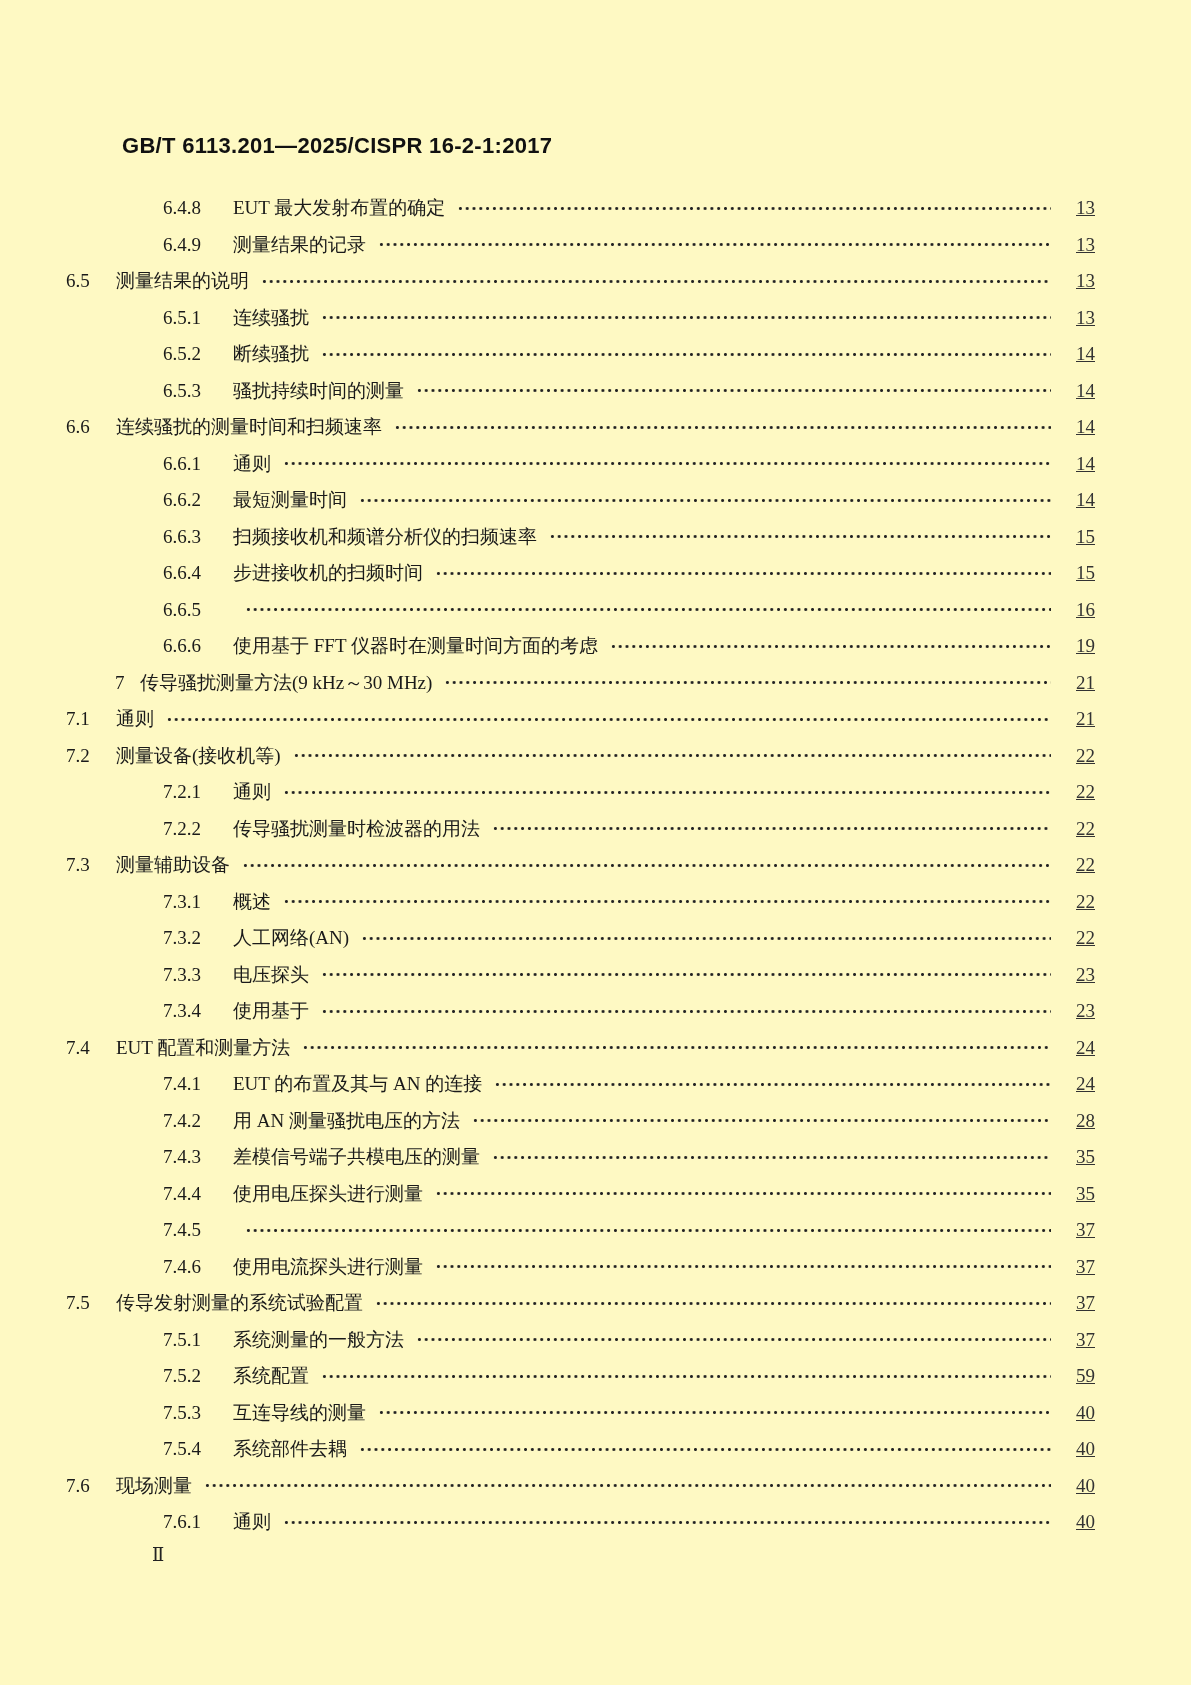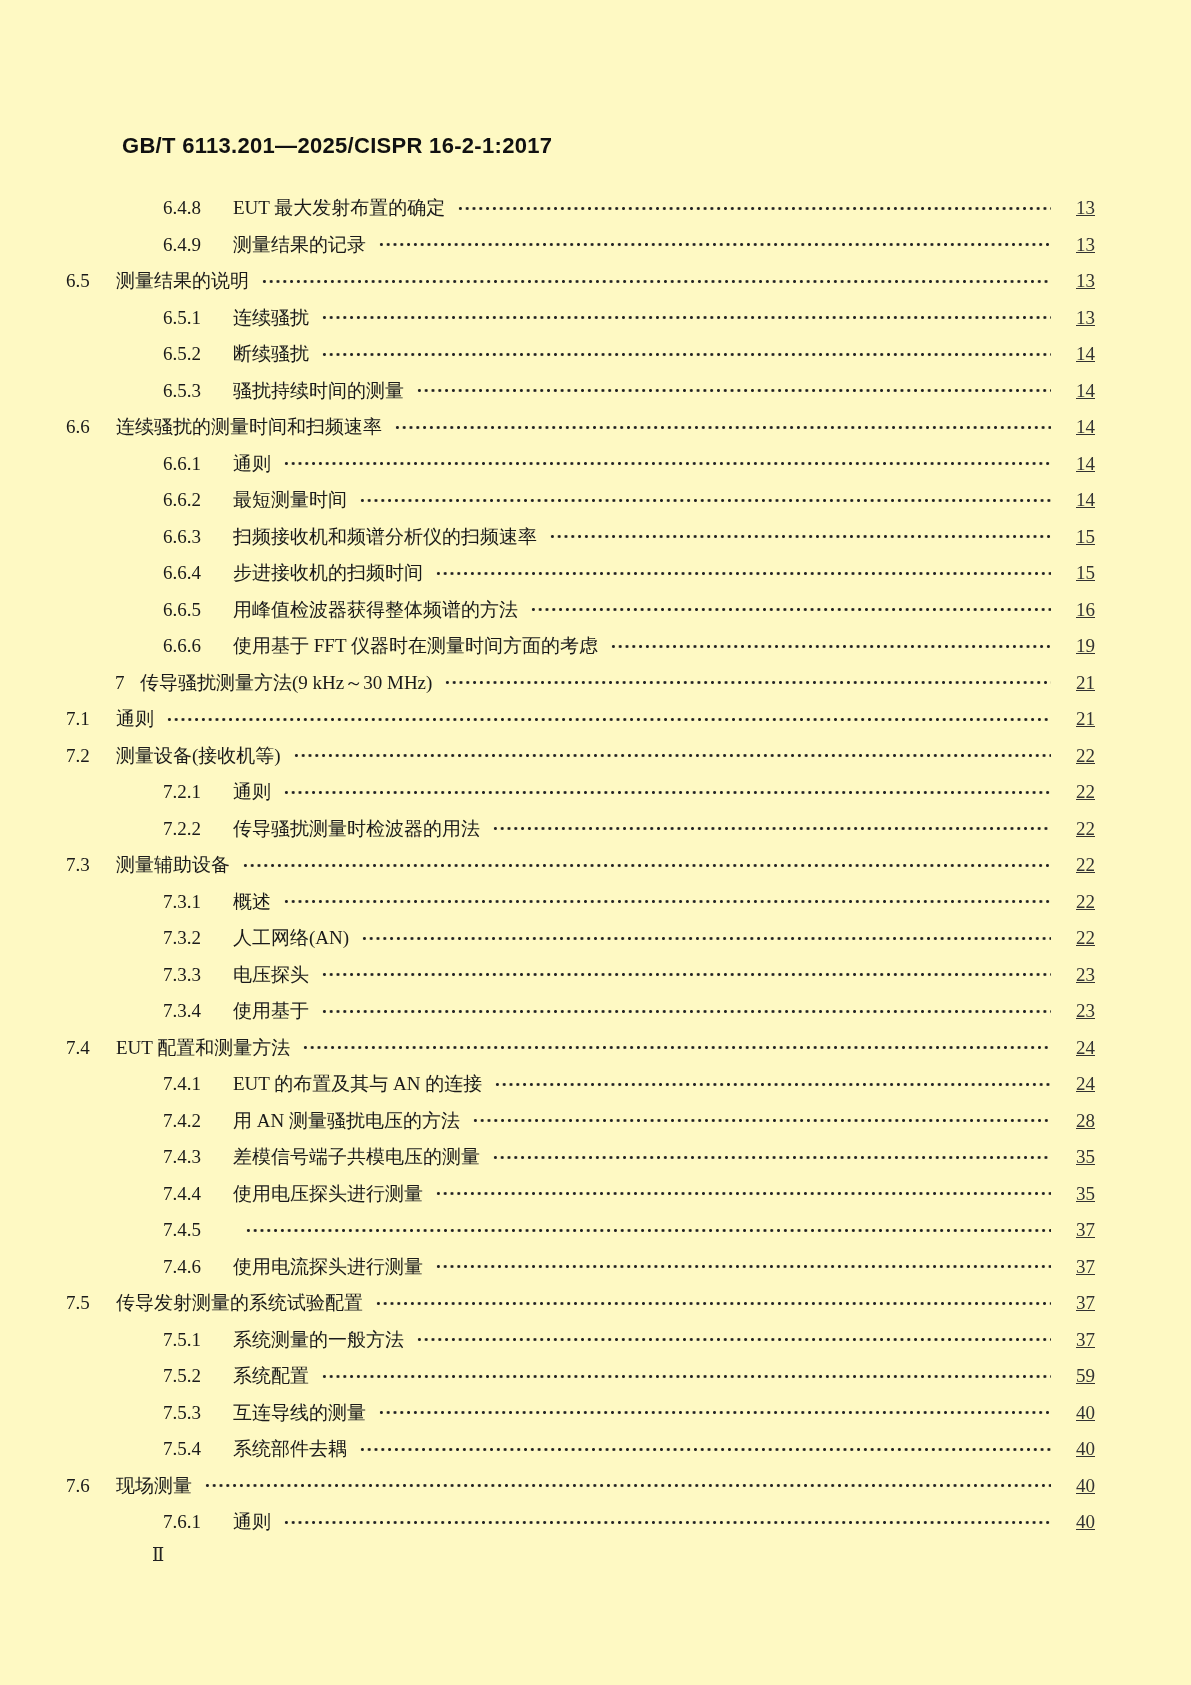--- a/index.html
+++ b/index.html
@@ -110,21 +110,20 @@
     <span class="page-num">15</span>
   </div>
       <div class="row lvl3">
     <span class="num">6.6.4</span>
     <span class="title">步进接收机的扫频时间</span>
     <span class="dots"></span>
     <span class="page-num">15</span>
   </div>
       <div class="row lvl3">
     <span class="num">6.6.5</span>
-    <span class="title">用峰值检波器获得整体频谱的方法</span>
     <span class="dots"></span>
     <span class="page-num">16</span>
   </div>
       <div class="row lvl3">
     <span class="num">6.6.6</span>
     <span class="title">使用基于 FFT 仪器时在测量时间方面的考虑</span>
     <span class="dots"></span>
     <span class="page-num">19</span>
   </div>
       <div class="row lvl1">

